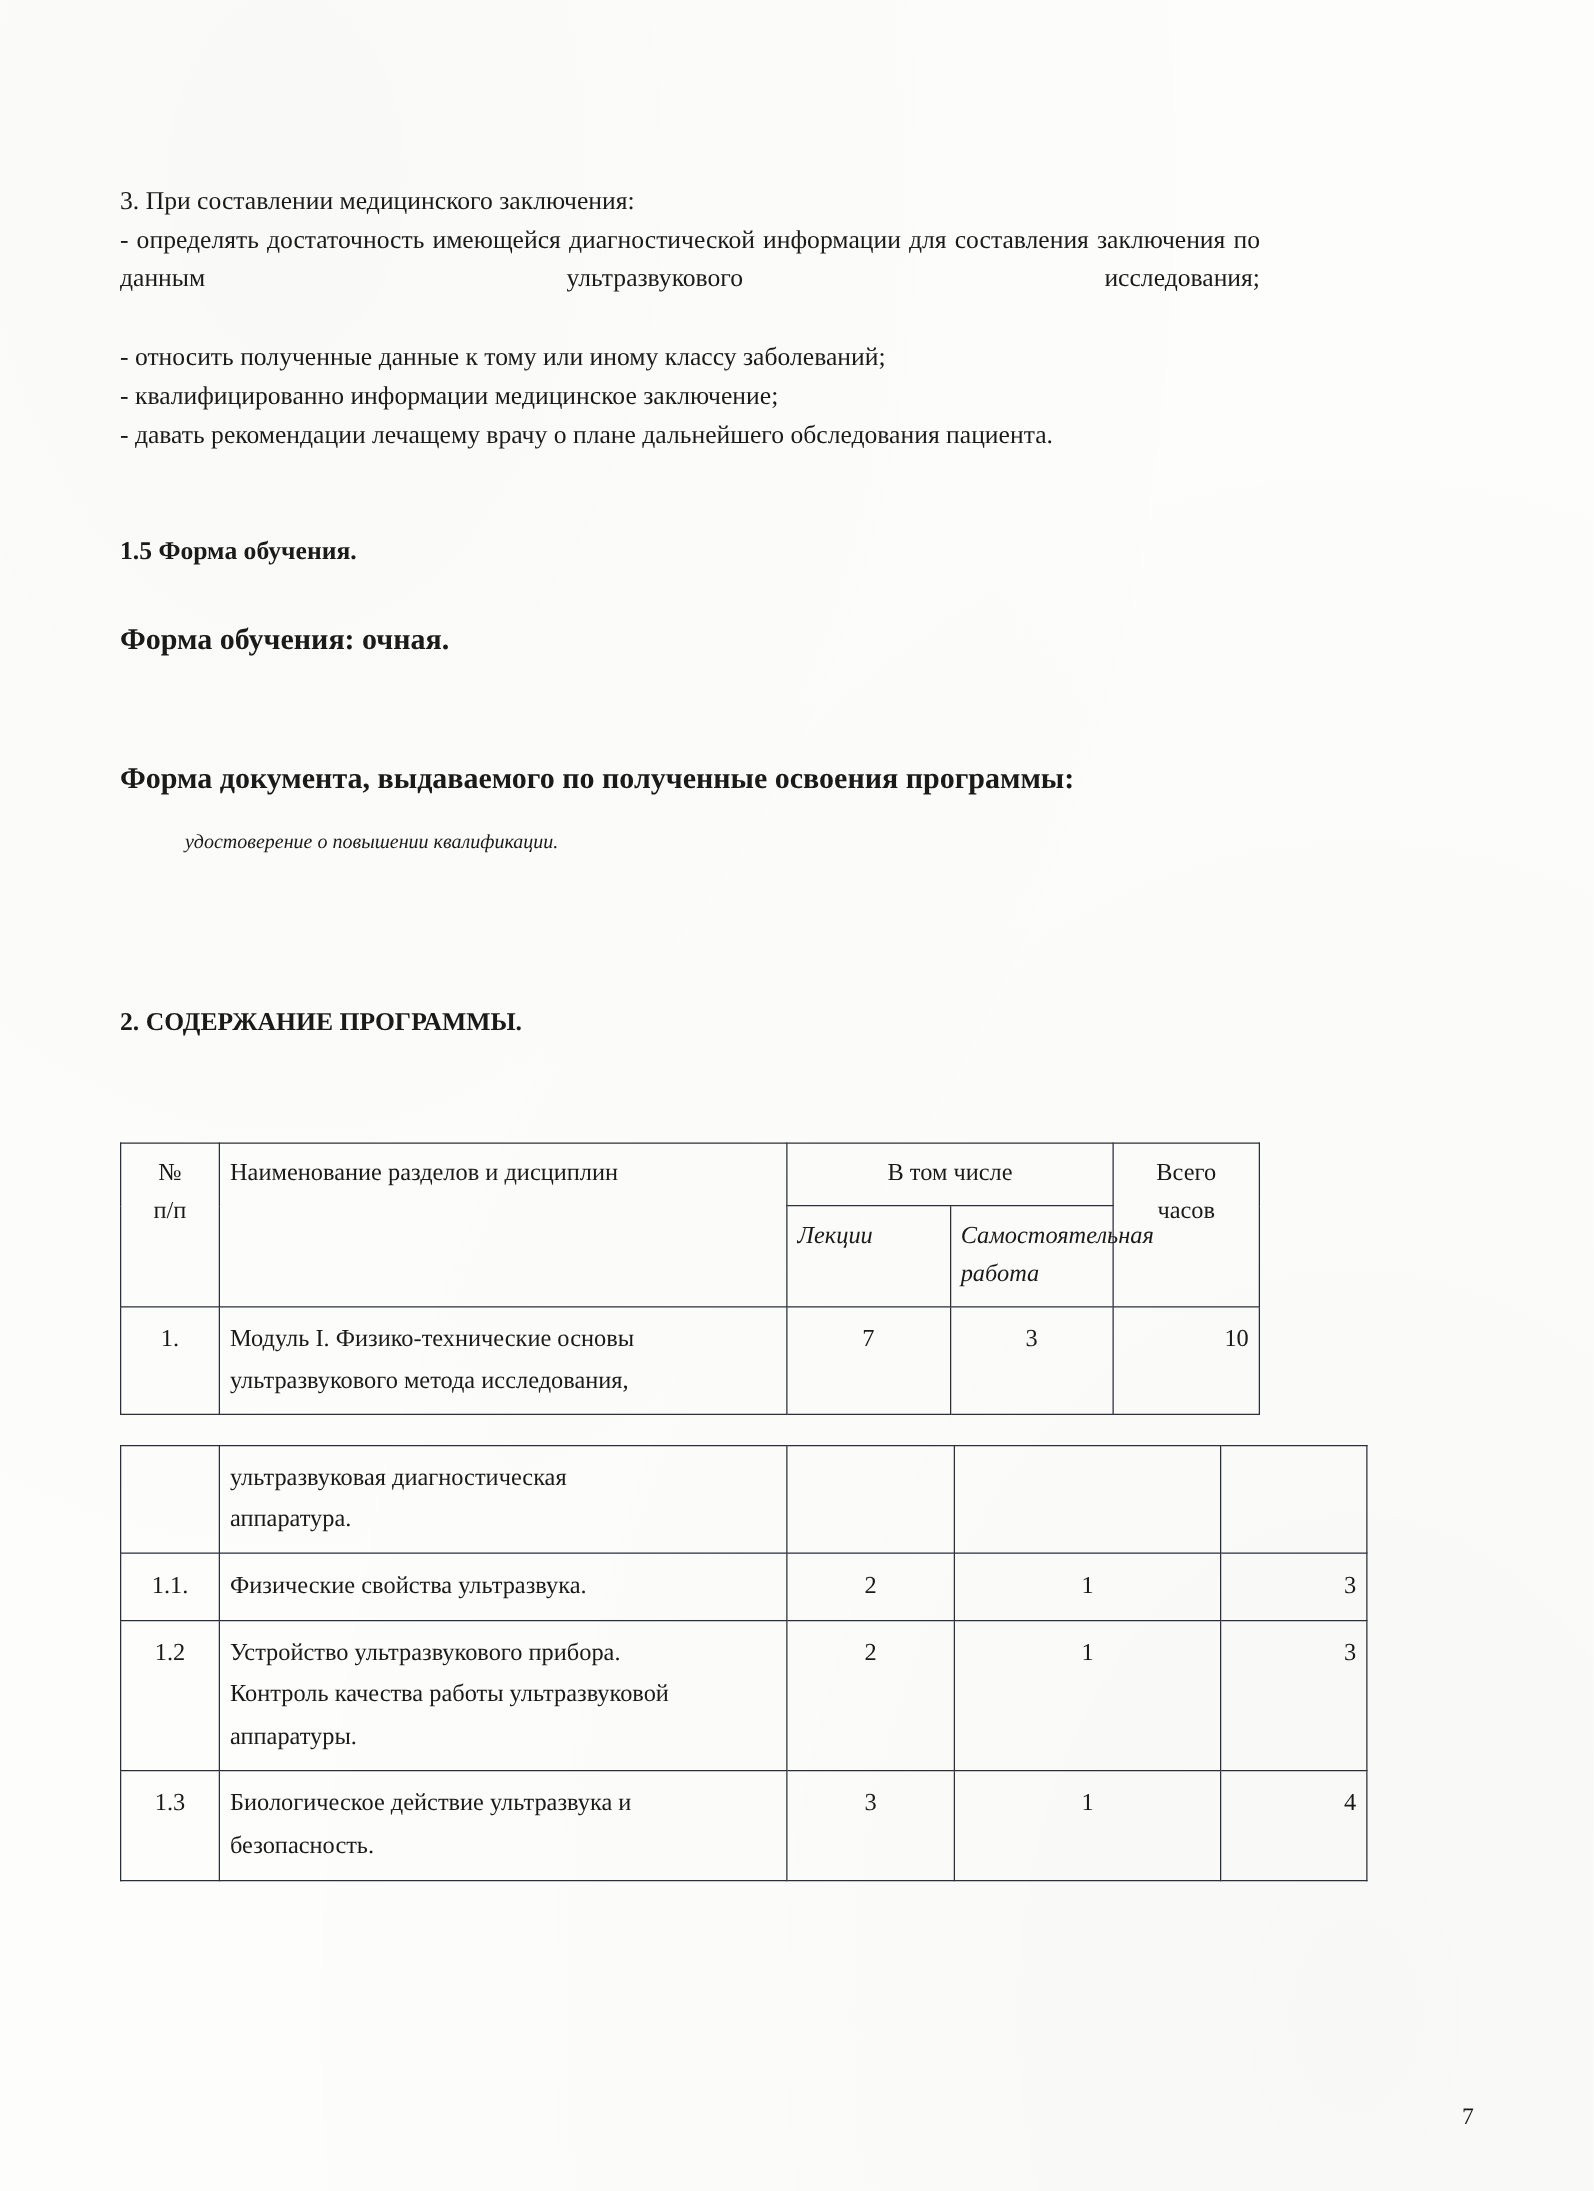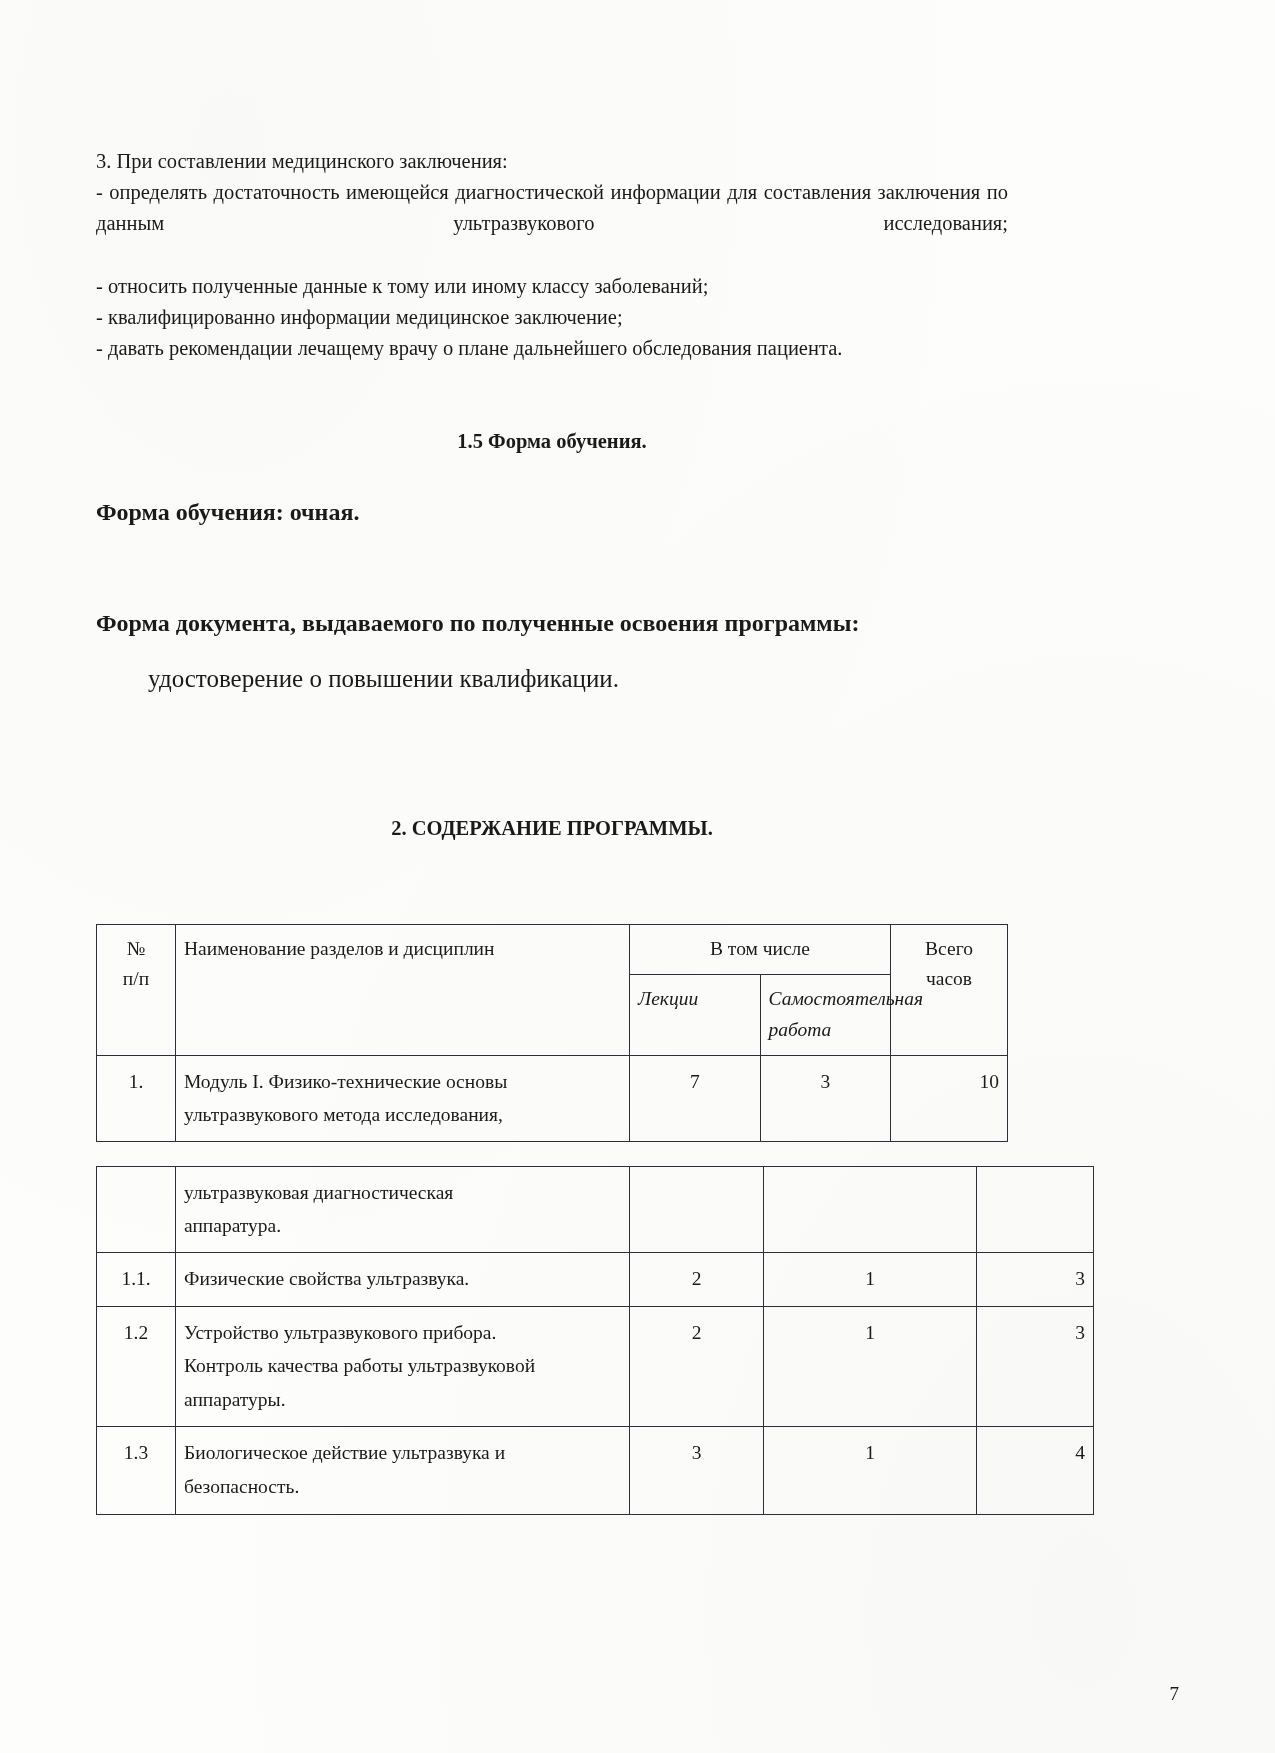--- a/index.html
+++ b/index.html
@@ -56,34 +56,34 @@
     width: 100%;
   }
 
   .spacer-28 { height: 28px; }
   .spacer-40 { height: 40px; }
   .spacer-46 { height: 46px; }
   .spacer-66 { height: 66px; }
   .spacer-84 { height: 84px; }
 
   .center-bold {
-    text-align: center;
     font-weight: bold;
     font-size: 20.5px;
     margin: 0;
   }
   .bold-left {
     font-weight: bold;
     font-size: 24px;
     margin: 0;
   }
   .indent-text {
-    font-size: 25px;
+    font-size: 16px;
     margin: 0;
     padding-left: 52px;
+    font-style: italic;
   }
 
   
   table.prog {
     border-collapse: collapse;
     width: 912px;
     table-layout: fixed;
     font-size: 19.5px;
   }
   table.prog td, table.prog th {

